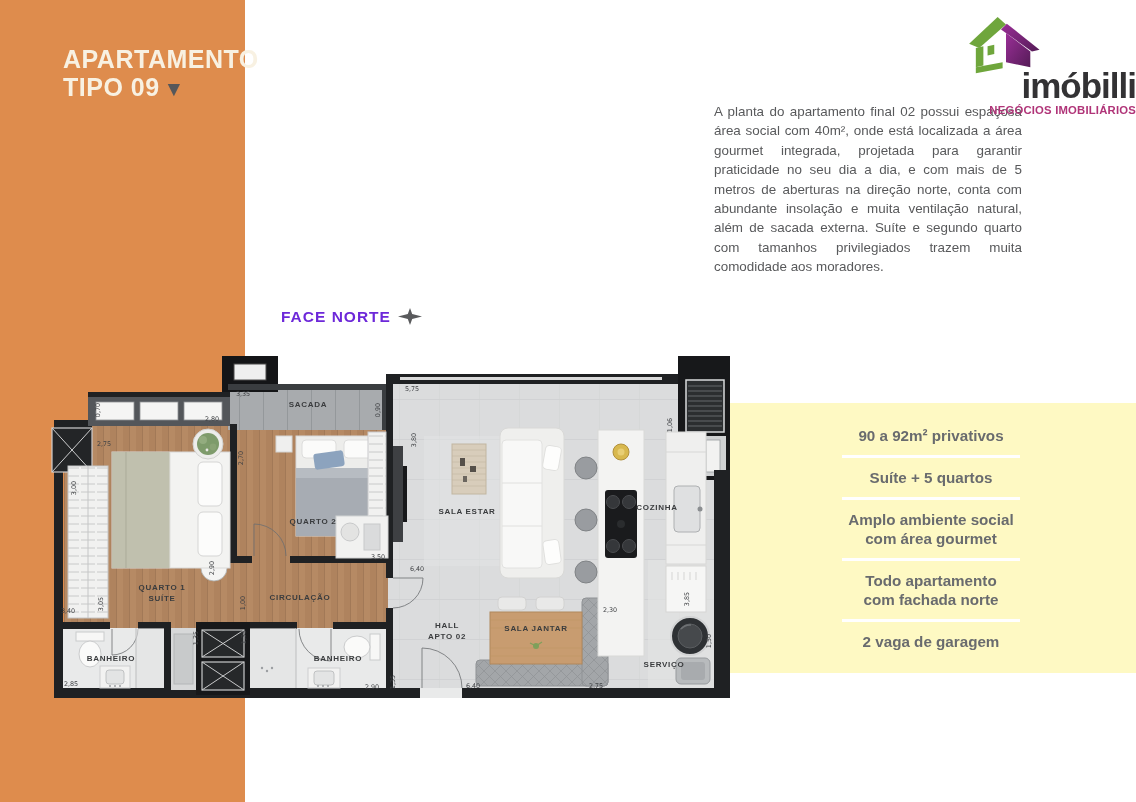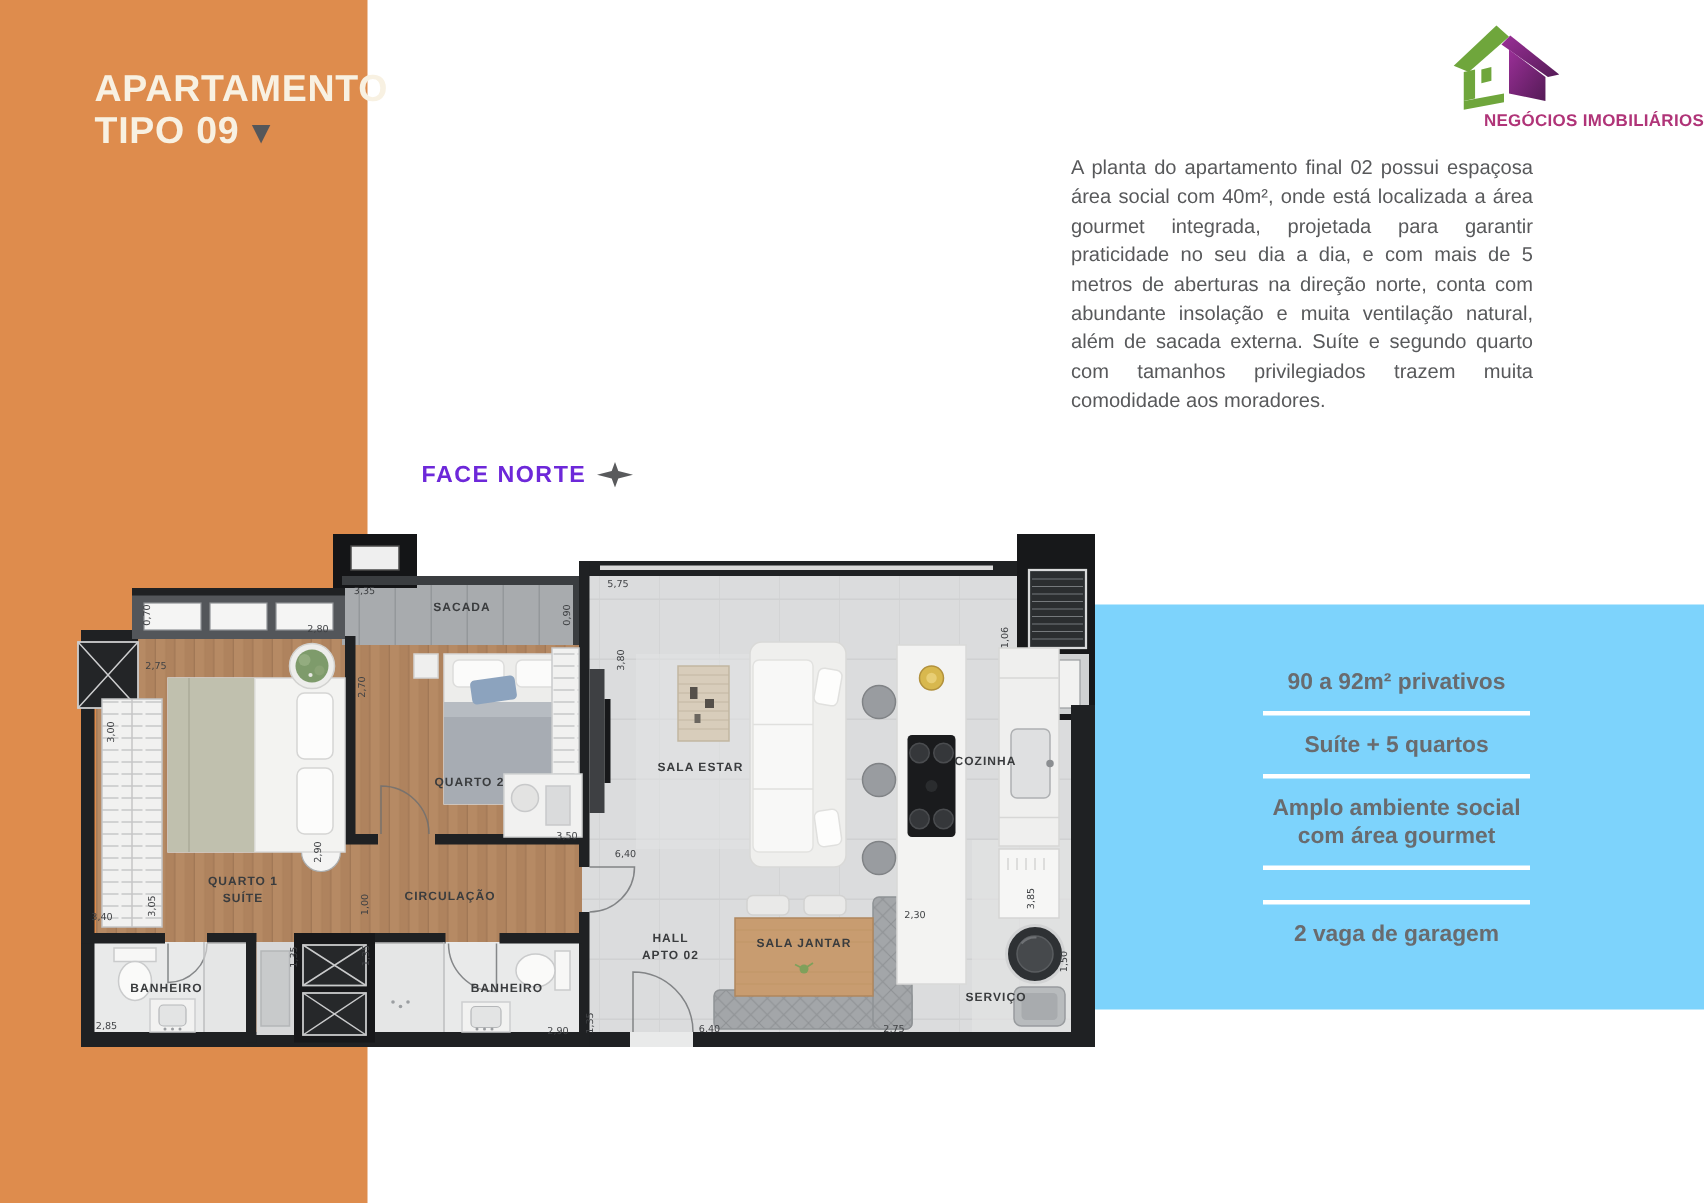--- a/index.html
+++ b/index.html
@@ -16,21 +16,21 @@
   .logo .name{font-weight:bold;font-size:35px;letter-spacing:-1px;color:#333234;line-height:1;margin-top:-6px;}
   .logo .tagline{font-weight:bold;font-size:11.3px;letter-spacing:.2px;color:#B03478;margin-top:1px;}
   
   .desc{position:absolute;left:702px;top:90px;width:308px;margin:12px;text-align:justify;
       font-size:13.4px;line-height:19.4px;color:#58595B;z-index:2;}
   
   .face-norte{position:absolute;left:281px;top:308px;display:flex;align-items:flex-start;
       font-weight:bold;font-size:15.5px;letter-spacing:1px;color:#6d28d9;}
   .face-norte svg{margin-left:7px;}
   
-  .features{position:absolute;left:726px;top:403px;width:410px;height:270px;background:#7dd3fc;
+  .features{position:absolute;left:726px;top:403px;width:410px;height:270px;background:#fef9c3;
       display:flex;flex-direction:column;align-items:center;justify-content:center;
       box-sizing:border-box;padding:14px 0;z-index:1;}
   .feat{font-weight:bold;font-size:15.2px;line-height:19px;color:#696B6E;text-align:center;white-space:pre-line;}
   .sep{width:178px;height:3px;background:#ffffff;margin:10px 0;}
   
   .plan{position:absolute;left:0;top:0;z-index:2;}
   .room-label{font-family:"Liberation Sans",sans-serif;font-weight:bold;font-size:8px;
       fill:#3A3C3E;letter-spacing:.7px;text-anchor:middle;}
   .dim{font-family:"DejaVu Sans",sans-serif;font-size:6.4px;fill:#3F4144;text-anchor:middle;}
 </style>
@@ -52,40 +52,43 @@
           <stop offset="1" stop-color="#551B57"></stop>
       </linearGradient>
     </defs>
     <polygon points="6,38 40,6 50,15 18,43" fill="#6FA63C"></polygon>
     <polygon points="14,43 23,41 23,64 14,66" fill="#6FA63C"></polygon>
     <polygon points="14,66 46,60 46,67 14,73" fill="#6FA63C"></polygon>
     <polygon points="28,41 36,39 36,50 28,52" fill="#6FA63C"></polygon>
     <polygon points="44,21 51,14 90,45 81,47" fill="url(#purp)"></polygon>
     <polygon points="50,25 79,47 79,66 50,60" fill="url(#purp)"></polygon>
   </svg>
+  <div class="name">imóbilli</div>
   <div class="tagline">NEGÓCIOS IMOBILIÁRIOS</div>
 </div>
 
 <p class="desc">A planta do apartamento final 02 possui espaçosa área social com 40m², onde está localizada a área gourmet integrada, projetada para garantir praticidade no seu dia a dia, e com mais de 5 metros de aberturas na direção norte, conta com abundante insolação e muita ventilação natural, além de sacada externa. Suíte e segundo quarto com tamanhos privilegiados trazem muita comodidade aos moradores.</p>
 
 <div class="face-norte">
   <span>FACE NORTE</span>
   <svg width="24" height="17" viewBox="0 0 24 17">
     <path d="M12,0 L14.2,6 L24,8.5 L14.2,11 L12,17 L9.8,11 L0,8.5 L9.8,6 Z" fill="#595A5C"></path>
   </svg>
 </div>
 
 <div class="features">
   <div class="feat">90 a 92m² privativos</div>
   <div class="sep"></div>
   <div class="feat">Suíte + 5 quartos</div>
   <div class="sep"></div>
   <div class="feat">Amplo ambiente social
 com área gourmet</div>
   <div class="sep"></div>
+  <div class="feat">Todo apartamento
+com fachada norte</div>
   <div class="sep"></div>
   <div class="feat">2 vaga de garagem</div>
 </div>
 
 <svg class="plan" width="1136" height="802" viewBox="0 0 1136 802">
   <defs>
     <pattern id="wood" width="13" height="60" patternUnits="userSpaceOnUse">
       <rect width="13" height="60" fill="#B68A64"></rect>
       <rect x="6.5" width="6.5" height="60" fill="#AF835E"></rect>
       <line x1="12.6" y1="0" x2="12.6" y2="60" stroke="#97714F" stroke-width="1" opacity=".6"></line>

